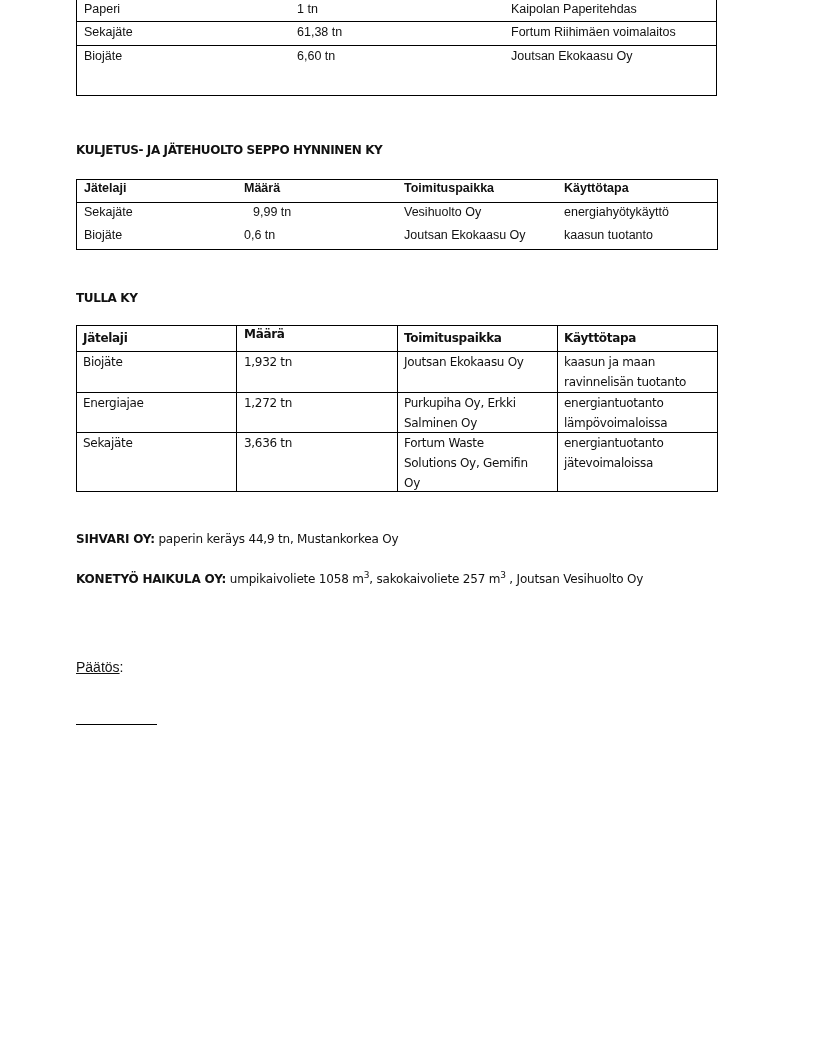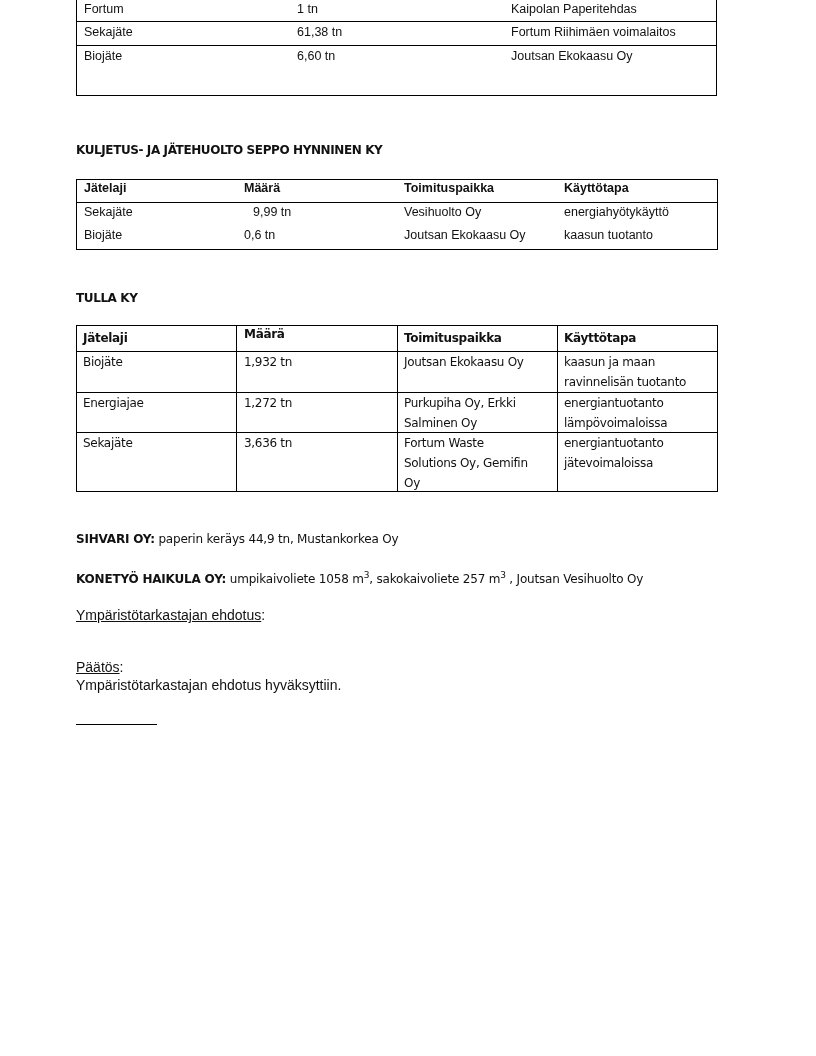--- a/index.html
+++ b/index.html
@@ -29,21 +29,21 @@
   #t3 .hc { font-weight: bold; font-size: 12px; }
 
   .u { text-decoration: underline; }
   sup { font-size: 9px; }
 </style>
 </head>
 <body>
 
 <div id="t1" class="abs arial">
   <div class="row" style="top:0px">
-    <span class="c" style="left:7px;top:4px">Fortum</span>
+    <span class="c" style="left:7px;top:4px">Paperi</span>
     <span class="c" style="left:220px;top:4px">1 tn</span>
     <span class="c" style="left:434px;top:4px">Kaipolan Paperitehdas</span>
   </div>
   <div class="row" style="top:24px">
     <span class="c" style="left:7px">Sekajäte</span>
     <span class="c" style="left:220px">61,38 tn</span>
     <span class="c" style="left:434px">Fortum Riihimäen voimalaitos</span>
   </div>
   <div class="row" style="top:48px">
     <span class="c" style="left:7px">Biojäte</span>
@@ -114,21 +114,19 @@
 
 <div class="abs calibri" style="left:76px;top:532px;white-space:nowrap">
   <b>SIHVARI OY:</b><span> paperin keräys 44,9 tn, Mustankorkea Oy</span>
 </div>
 
 <div class="abs calibri" style="left:76px;top:570px;white-space:nowrap">
   <b>KONETYÖ HAIKULA OY:</b><span> umpikaivoliete 1058 m</span><sup>3</sup><span>, sakokaivoliete 257 m</span><sup>3</sup><span> , Joutsan Vesihuolto Oy</span>
 </div>
 
 <div class="abs arial" style="left:76px;top:606px;font-size:14px;line-height:18px;white-space:nowrap">
-  <div><span class="u">Ympäristötarkastajan ehdotus</span><span>:</span></div>
 </div>
 
 <div class="abs arial" style="left:76px;top:658px;font-size:14px;line-height:18px;white-space:nowrap">
   <div><span class="u">Päätös</span><span>:</span></div>
-  <div>Ympäristötarkastajan ehdotus hyväksyttiin.</div>
 </div>
 
 <div class="abs" style="left:76px;top:724px;width:81px;height:1px;background:#000"></div>
 
 </body></html>

